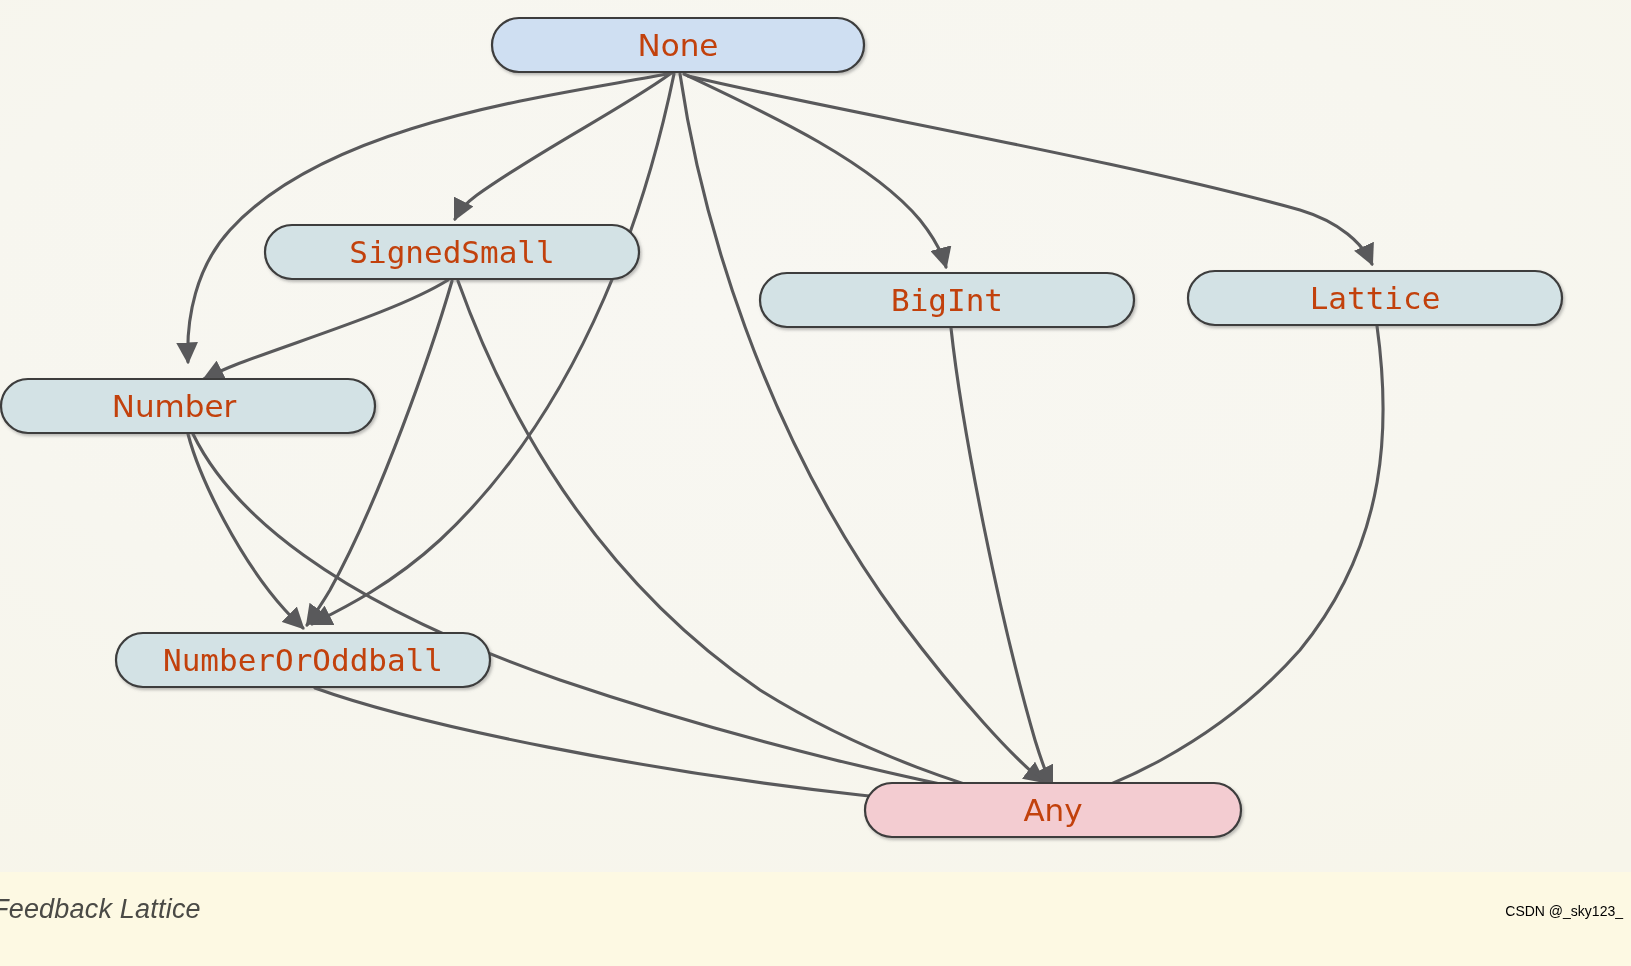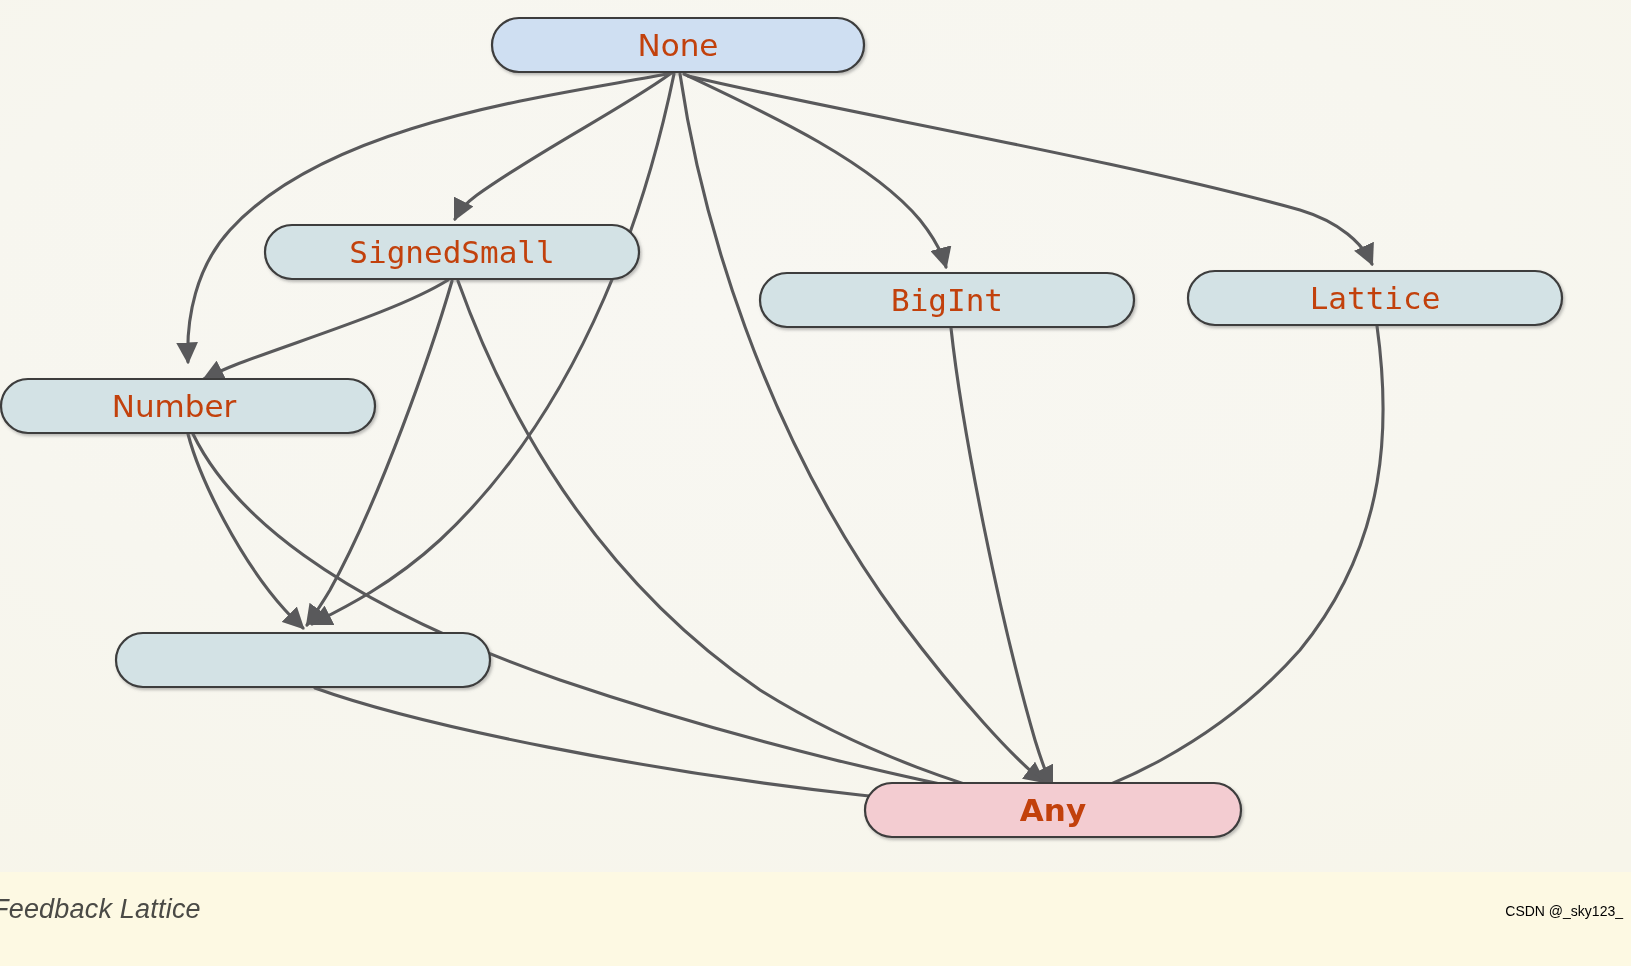--- a/index.html
+++ b/index.html
@@ -133,20 +133,21 @@
   <div class="node-label sans" style="left:492px; top:18px; width:372px; height:54px; font-size:31px;">None</div>
 
   <div class="node-label mono" style="left:265px; top:225px; width:374px; height:54px; font-size:31px;">SignedSmall</div>
 
   <div class="node-label mono" style="left:760px; top:273px; width:374px; height:54px; font-size:31px;">BigInt</div>
 
   <div class="node-label mono" style="left:1188px; top:271px; width:374px; height:54px; font-size:31px;">Lattice</div>
 
   <div class="node-label sans" style="left:1px; top:379px; width:346px; height:54px; font-size:31px;text-align:right;">Number</div>
 
+  <div class="node-label mono" style="left:116px; top:633px; width:374px; height:54px; font-size:31px;">NumberOrOddball</div>
 
-  <div class="node-label sans" style="left:865px; top:783px; width:376px; height:54px; font-size:31px;font-weight:bold;">Any</div>
+  <div class="node-label sans" style="left:865px; top:783px; width:376px; height:54px; font-size:31px;">Any</div>
 
   <div id="caption-bar"></div>
   <div id="caption-text">Feedback Lattice</div>
   <div id="watermark">CSDN @_sky123_</div>
 
 </div>
 
 </body></html>

